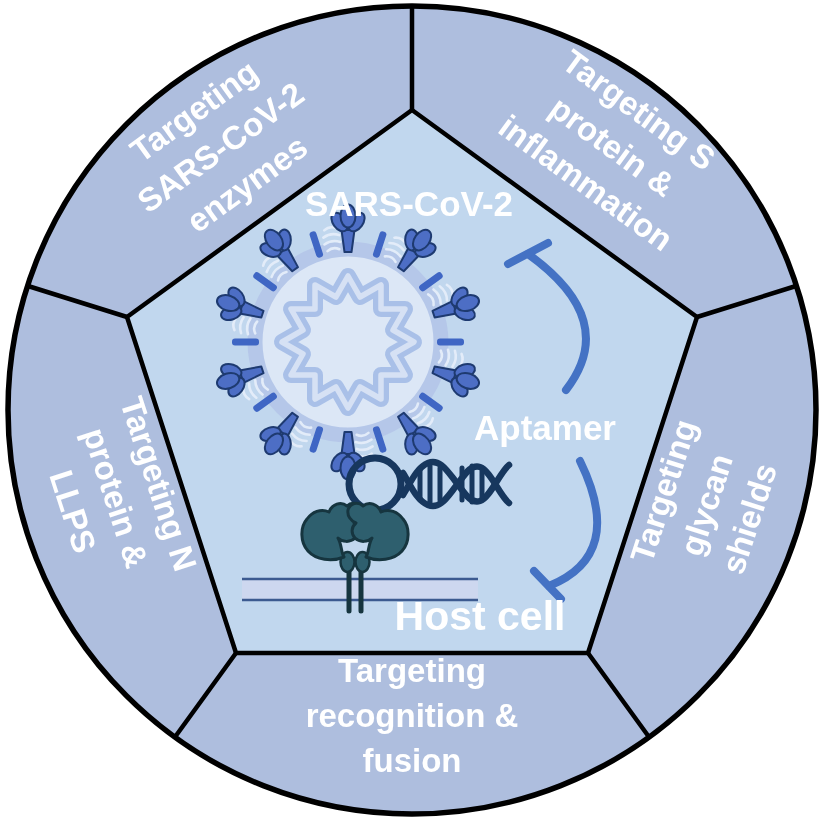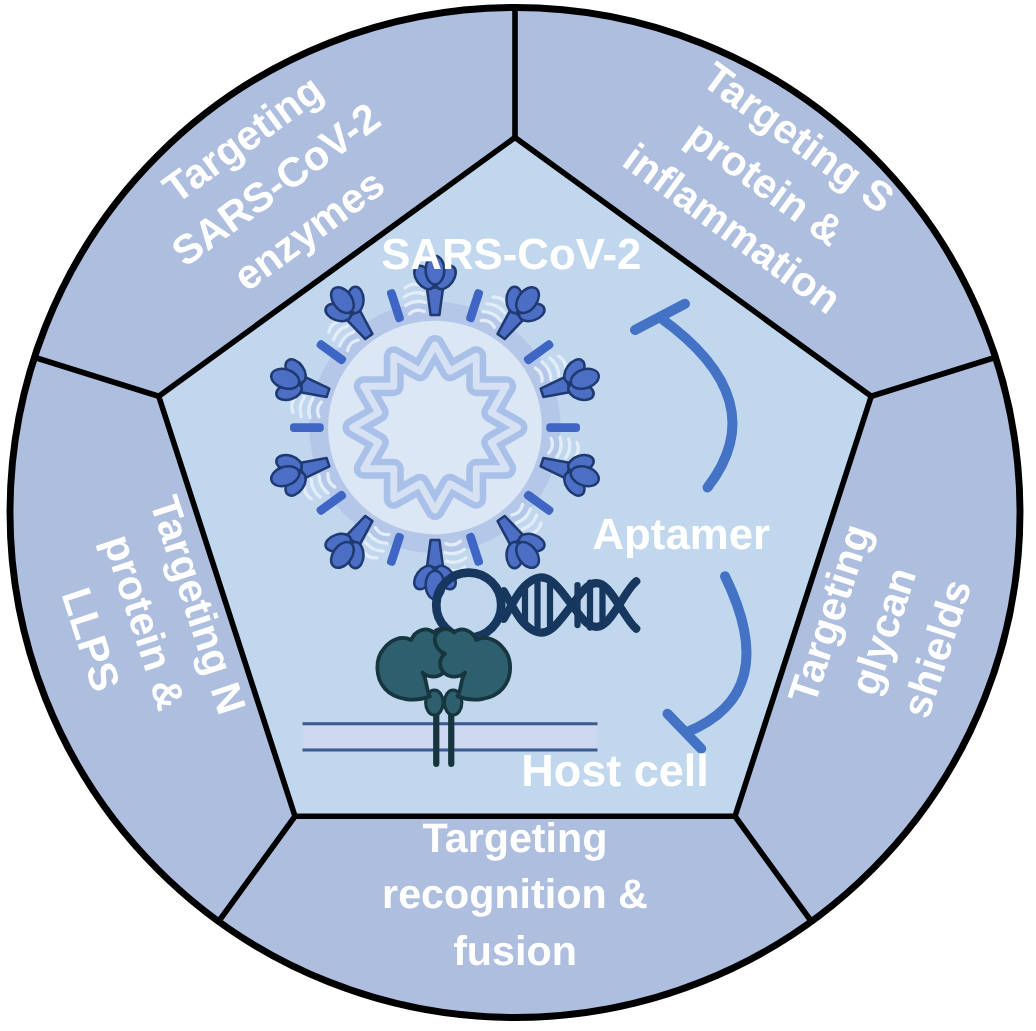--- a/index.html
+++ b/index.html
@@ -22,21 +22,21 @@
     pointer-events:none;
   }
   .seg-lbl{font-size:33px;}
   .lbl-tl{left:221px;top:148px;transform:translate(-50%,-50%) rotate(-36deg);}
   .lbl-tr{left:612px;top:147px;transform:translate(-50%,-50%) rotate(36deg);}
   .lbl-r {left:707px;top:505px;transform:translate(-50%,-50%) rotate(-72deg);}
   .lbl-l {left:115px;top:498px;transform:translate(-50%,-50%) rotate(72deg);}
   .lbl-b {left:412px;top:716px;transform:translate(-50%,-50%);}
   .lbl-virus{left:409px;top:204px;font-size:35px;transform:translate(-50%,-50%);}
   .lbl-aptamer{left:545px;top:428px;font-size:35px;transform:translate(-50%,-50%);text-align:center;}
-  .lbl-host{left:492px;top:617px;font-size:36px;transform:translate(-50%,-50%);}
+  .lbl-host{left:480px;top:617px;font-size:41px;transform:translate(-50%,-50%);}
 </style>
 </head>
 <body>
 
 <div id="stage">
 
 <svg width="829" height="825" viewBox="0 0 829 825">
   <defs>
     <g id="spike" stroke-width="2" stroke-linejoin="round" fill="#4d6ec5" stroke="#1e3a70">
       <path d="M -3.5,-90 L 3.5,-90 L 6.5,-112 L -6.5,-112 Z"></path>

